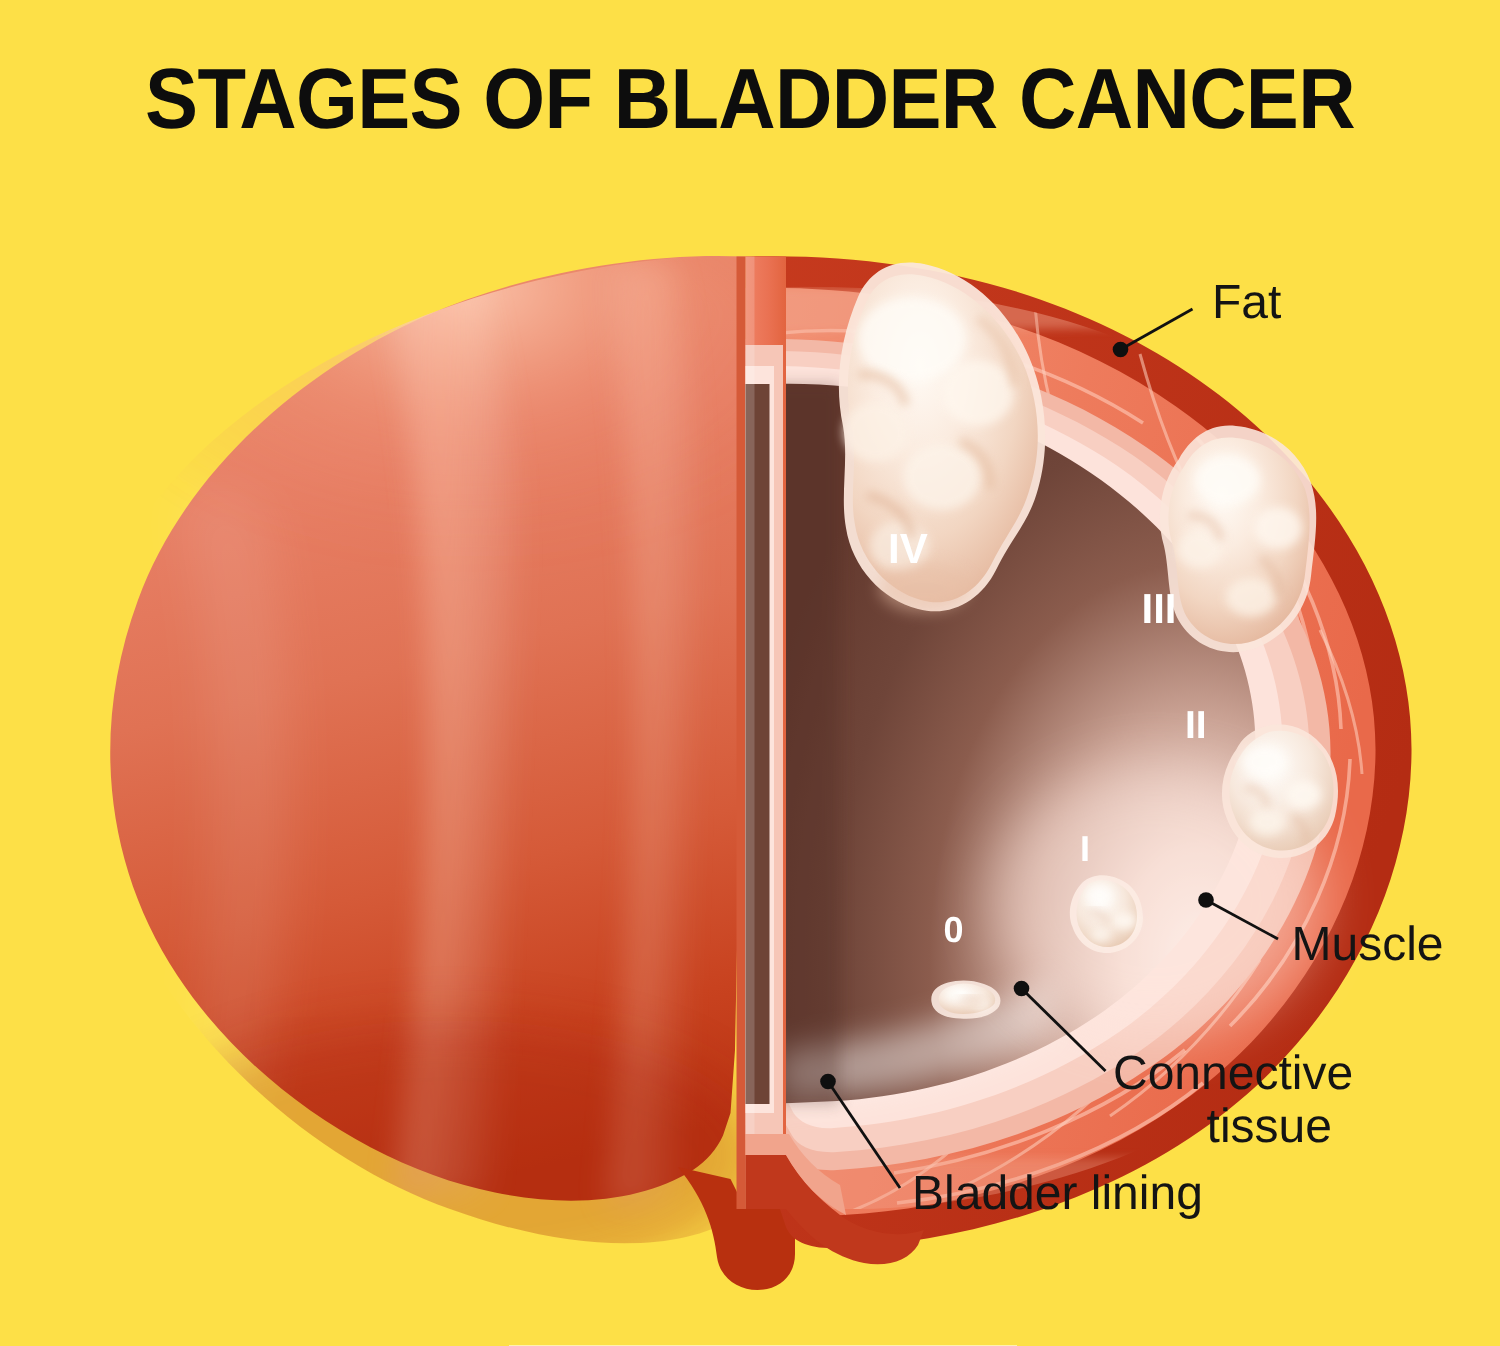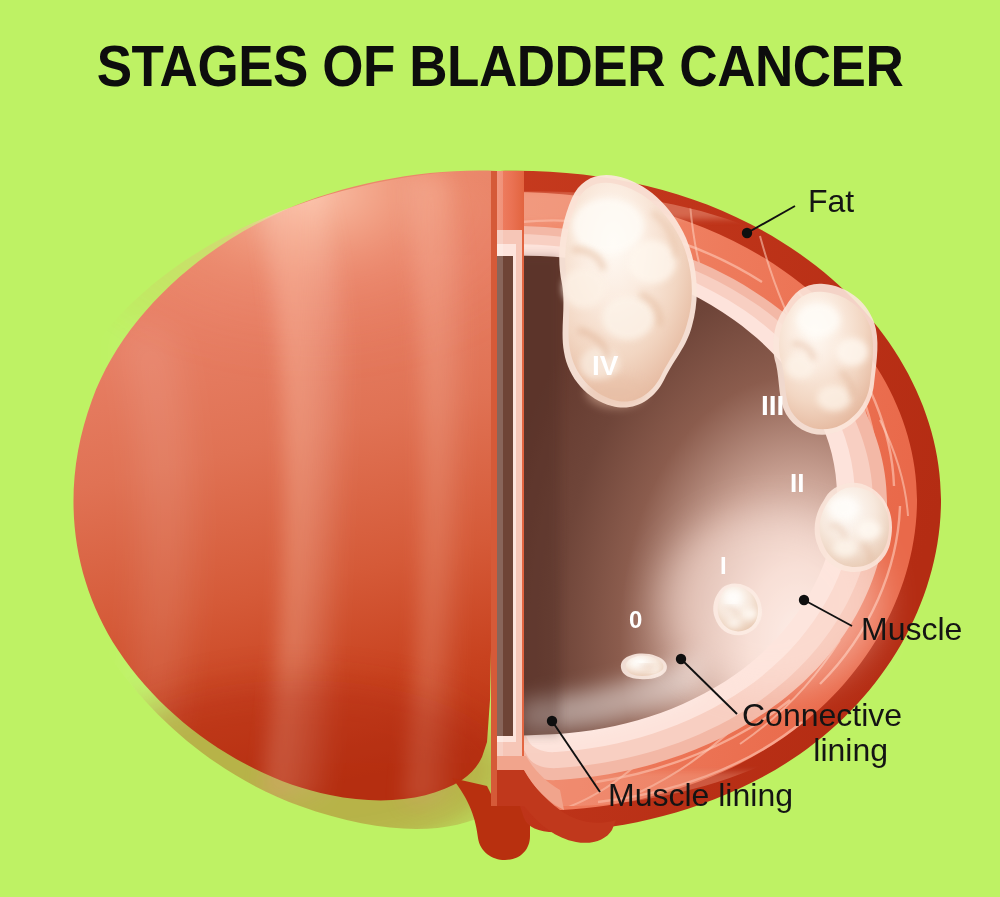--- a/index.html
+++ b/index.html
@@ -1,18 +1,18 @@
 <!DOCTYPE html>
 <html><head>
 <meta charset="utf-8">
 <style>
   html,body{margin:0;padding:0;background:#ffffff;}
   body{width:1000px;height:897px;overflow:hidden;
        font-family:"Liberation Sans", sans-serif;}
-  #stage{position:relative;width:1000px;height:897px;background:#bef264;}
+  #stage{position:relative;width:1000px;height:897px;background:#fde047;}
   #title{
     position:absolute;left:0;top:38px;width:1000px;
     text-align:center;
     font-family:"Liberation Sans", sans-serif;
     font-weight:700;font-size:57px;letter-spacing:-0.5px;
     color:#0d0d0d;line-height:1;
     transform:scaleX(0.93);transform-origin:50% 50%;
     white-space:nowrap;
   }
   #art{position:absolute;left:0;top:0;width:1000px;height:897px;}
@@ -400,17 +400,17 @@
       <text x="720" y="574" font-size="24">I</text>
       <text x="629" y="628" font-size="24">0</text>
     </g>
   </svg>
 
   <div class="lbl" style="left:808px;top:184px;">Fat</div>
 
   <div class="lbl" style="left:861px;top:612px;">Muscle</div>
 
   <div class="lbl r" style="left:742px;top:698px;width:146px;">Connective
-lining</div>
-
-  <div class="lbl" style="left:608px;top:778px;">Muscle lining</div>
+tissue</div>
+
+  <div class="lbl" style="left:608px;top:778px;">Bladder lining</div>
 
 </div>
 
 </body></html>

